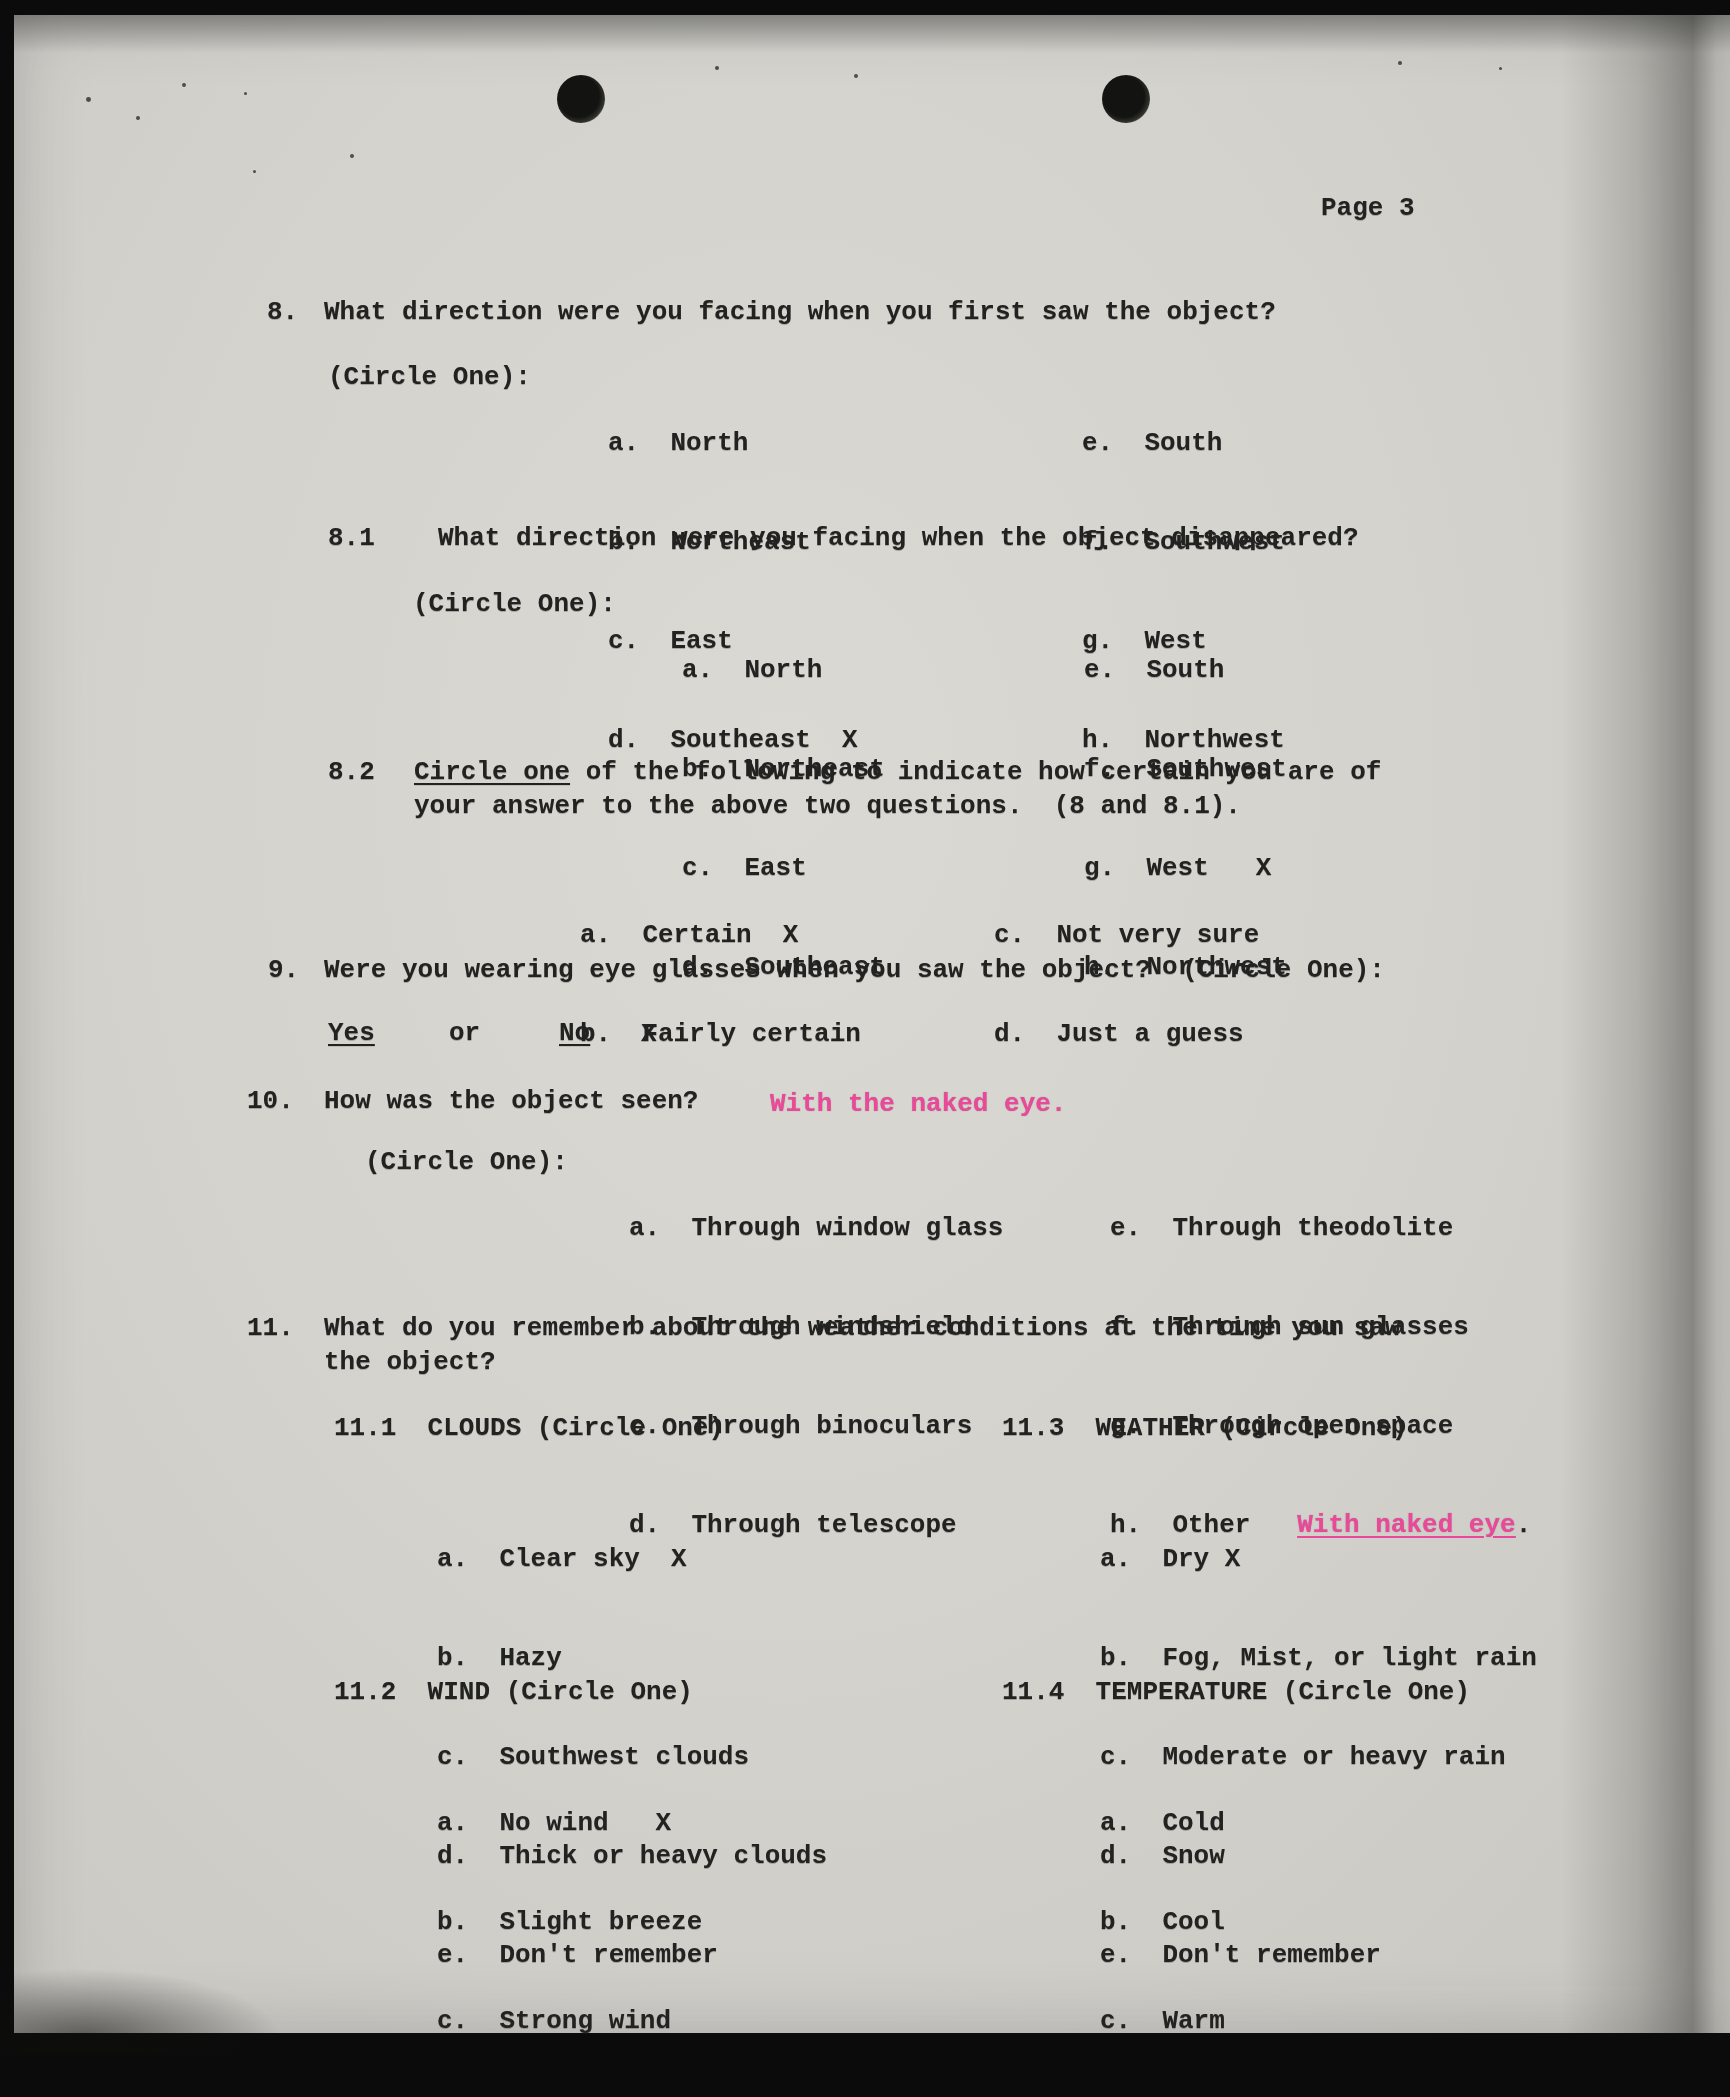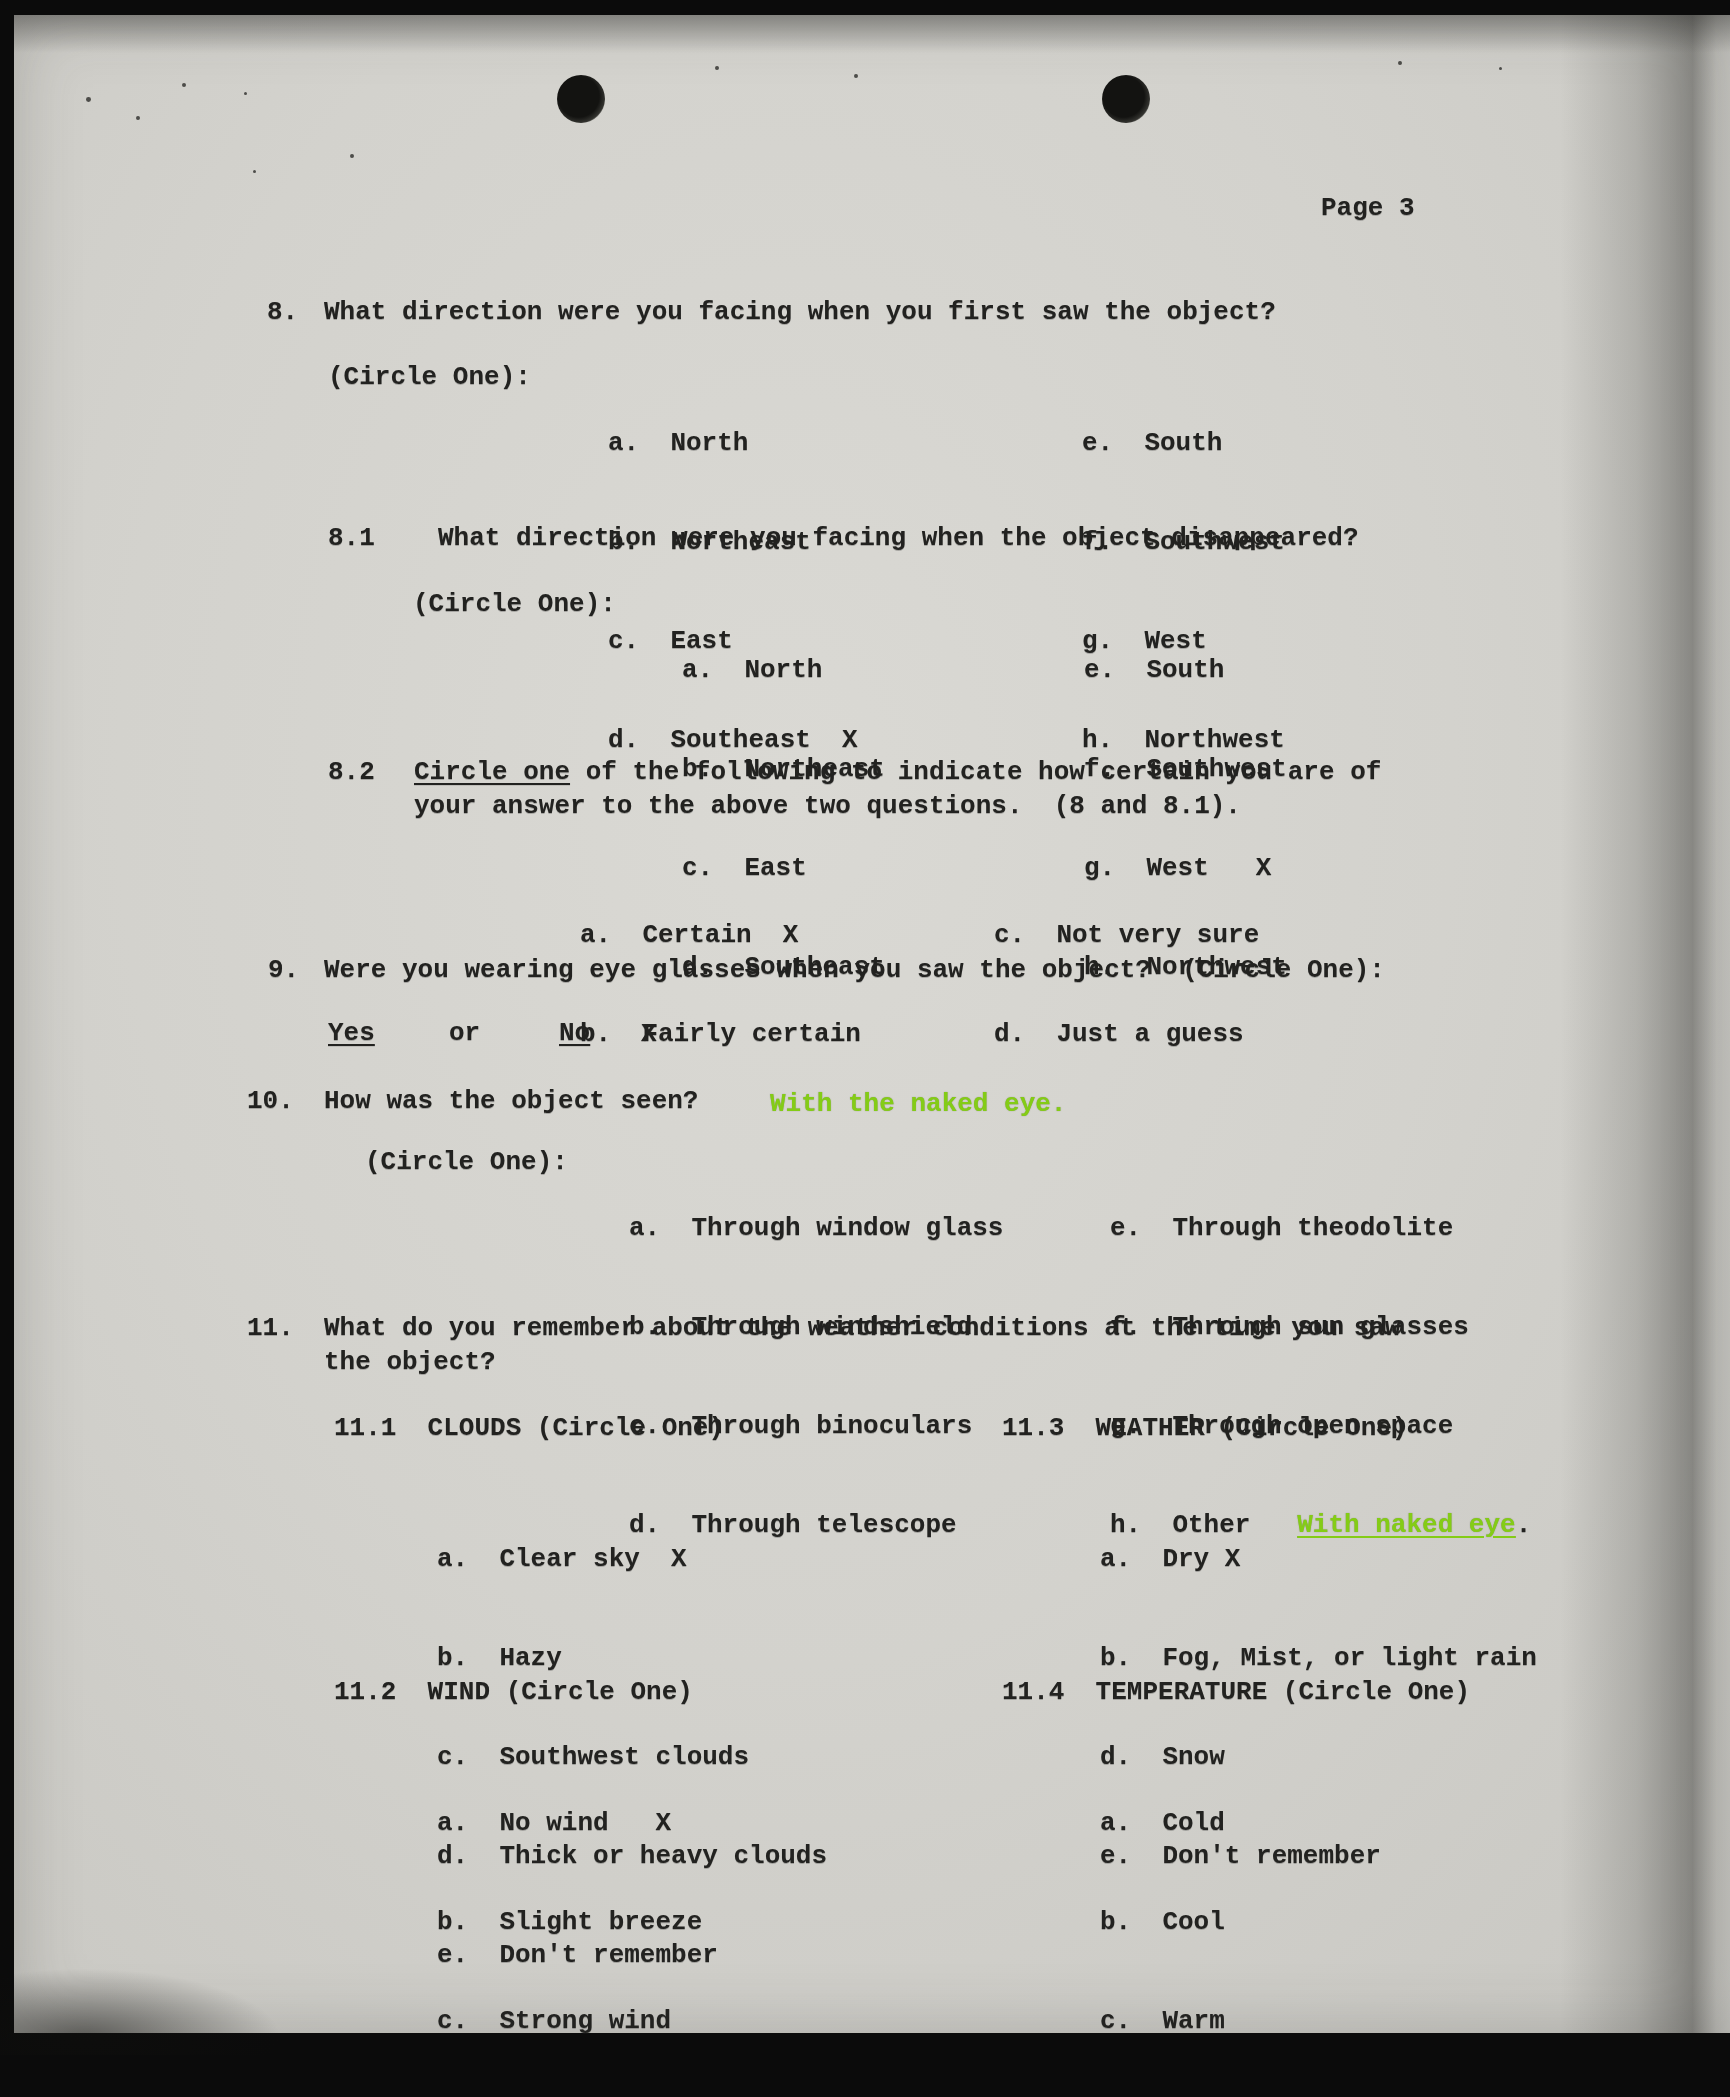--- a/index.html
+++ b/index.html
@@ -28,21 +28,21 @@
   .hole {
     position:absolute; width:48px; height:48px; border-radius:50%;
     background:radial-gradient(circle at 45% 45%, #131311 55%, #33332f 70%, rgba(30,30,28,0) 78%);
   }
   .speck { position:absolute; border-radius:50%; background:#20201e; opacity:0.75; }
   .t {
     position:absolute; color:#222220; font-weight:700; font-size:26px;
     line-height:33px; white-space:pre; text-shadow:0 0.5px 0.5px rgba(40,40,38,0.28);
   }
   .u { text-decoration:underline; text-underline-offset:4.4px; text-decoration-thickness:1.6px; }
-  .faded { color:#84cc16; text-shadow:0 0 1.1px rgba(70,70,66,0.5); }
+  .faded { color:#ec4899; text-shadow:0 0 1.1px rgba(70,70,66,0.5); }
   .col div { height:33px; }
 </style>
 </head>
 <body>
 
 <div class="paper">
   <div class="band-right"></div>
   <div class="band-top"></div>
   <div class="blotch-bl"></div>
 </div>
@@ -141,20 +141,21 @@
 <div class="t col" style="left:437px; top:1477px;">
   <div>a.  Clear sky  X</div>
   <div>b.  Hazy</div>
   <div>c.  Southwest clouds</div>
   <div>d.  Thick or heavy clouds</div>
   <div>e.  Don't remember</div>
 </div>
 <div class="t col" style="left:1100px; top:1477px;">
   <div>a.  Dry X</div>
   <div>b.  Fog, Mist, or light rain</div>
+  <div>c.  Moderate or heavy rain</div>
   <div>d.  Snow</div>
   <div>e.  Don't remember</div>
 </div>
 
 <div class="t" style="left:334px; top:1676px;">11.2  WIND (Circle One)</div>
 <div class="t" style="left:1002px; top:1676px;">11.4  TEMPERATURE (Circle One)</div>
 
 <div class="t col" style="left:437px; top:1741px;">
   <div>a.  No wind   X</div>
   <div>b.  Slight breeze</div>

